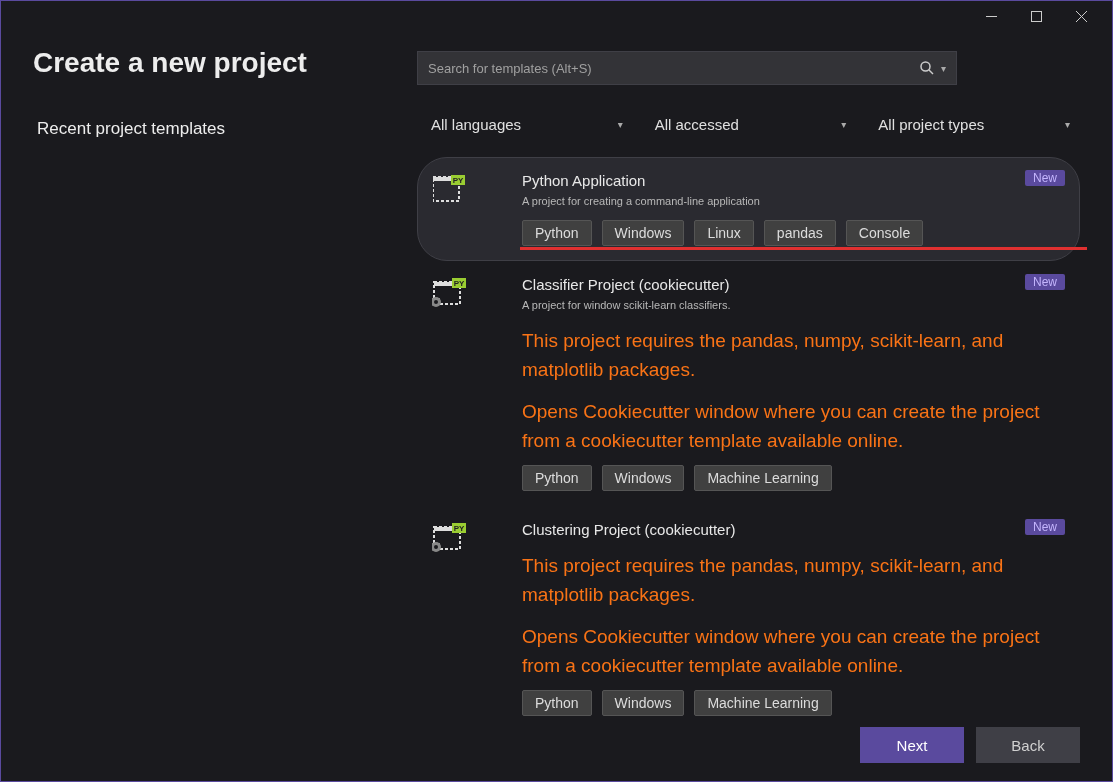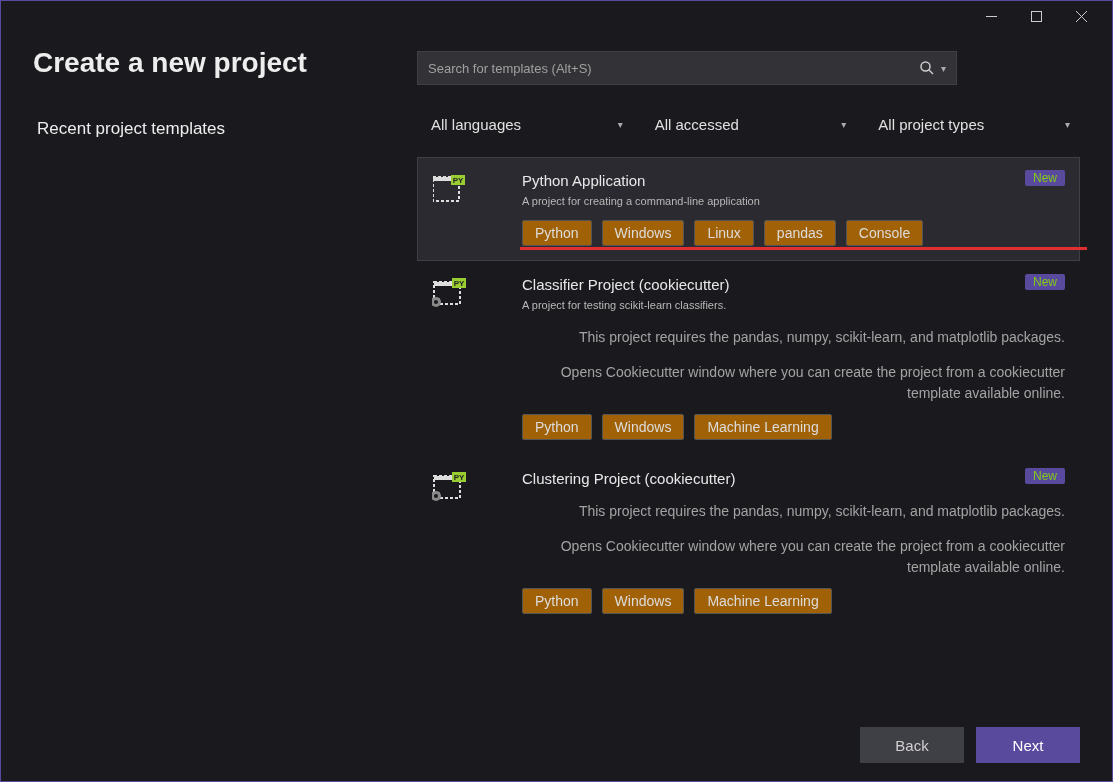--- a/index.html
+++ b/index.html
@@ -100,55 +100,56 @@
     }
     .filter span:first-child { padding-left: 4px; }
     .chev { font-size: 10px; color: #aaa; }
     .templates { display: flex; flex-direction: column; }
     .template {
       display: flex;
       padding: 14px 14px 14px 14px;
       gap: 16px;
       cursor: pointer;
       position: relative;
+      border-radius: 30px;
     }
     .template.selected { background: #2a2a30; border: 1px solid #3f3f46; }
     .template:not(.selected) { border: 1px solid transparent; }
     .template-icon {
       width: 34px;
       height: 34px;
       flex-shrink: 0;
       display: flex;
       align-items: center;
       justify-content: center;
     }
     .template-body { flex: 1; margin-left: 40px; }
     .template-name { font-size: 15px; color: #e8e8e8; margin-bottom: 4px; }
     .template-desc { font-size: 11px; color: #b8b8b8; line-height: 1.5; margin-bottom: 6px; }
-    .template-extra { font-size: 14px; color: #a3a3a3; line-height: 1.5; margin-bottom: 10px; margin-top: 14px; text-align: right; }
+    .template-extra { font-size: 19px; color: #f97316; line-height: 1.5; margin-bottom: 10px; margin-top: 14px; }
     .tags {
       display: flex;
       gap: 10px;
       margin-top: 10px;
       position: relative;
     }
     .tag {
-      background: #a16207;
+      background: #404040;
       border: 1px solid #555;
       padding: 4px 12px;
       font-size: 14px;
       color: #dcdcdc;
       border-radius: 2px;
     }
     .badge-new {
       position: absolute;
       top: 12px;
       right: 14px;
       background: #5a4a9e;
-      color: #84cc16;
+      color: #c4b5fd;
       font-size: 12px;
       padding: 1px 8px;
       border-radius: 2px;
     }
     .red-underline {
       position: absolute;
       bottom: -4px;
       left: -2px;
       right: -22px;
       height: 3px;
@@ -264,21 +265,21 @@
       <text x="27" y="8" font-size="8" font-weight="bold" fill="#222" text-anchor="middle">PY</text>
       <circle cx="4" cy="24" r="5" fill="#888"></circle>
       <circle cx="4" cy="24" r="2" fill="#1a1a1e"></circle>
       <rect x="0" y="20" width="3" height="1.5" fill="#888"></rect>
       <rect x="5" y="20" width="3" height="1.5" fill="#888"></rect>
       <rect x="0" y="26" width="3" height="1.5" fill="#888"></rect>
     </svg>
           </div>
           <div class="template-body">
             <div class="template-name">Classifier Project (cookiecutter)</div>
-            <div class="template-desc">A project for testing scikit-learn classifiers.</div>
+            <div class="template-desc">A project for window scikit-learn classifiers.</div>
             <div class="template-extra">This project requires the pandas, numpy, scikit-learn, and matplotlib packages.</div>
             <div class="template-extra">Opens Cookiecutter window where you can create the project from a cookiecutter template available online.</div>
             <div class="tags">
               <span class="tag">Python</span>
               <span class="tag">Windows</span>
               <span class="tag">Machine Learning</span>
             </div>
           </div>
           <div class="badge-new">New</div>
         </div>
@@ -306,15 +307,15 @@
               <span class="tag">Machine Learning</span>
             </div>
           </div>
           <div class="badge-new">New</div>
         </div>
       </div>
   </div>
 </div>
 
 <div class="footer">
+  <button class="btn btn-next">Next</button>
   <button class="btn btn-back">Back</button>
-  <button class="btn btn-next">Next</button>
 </div>
 
 </body></html>

